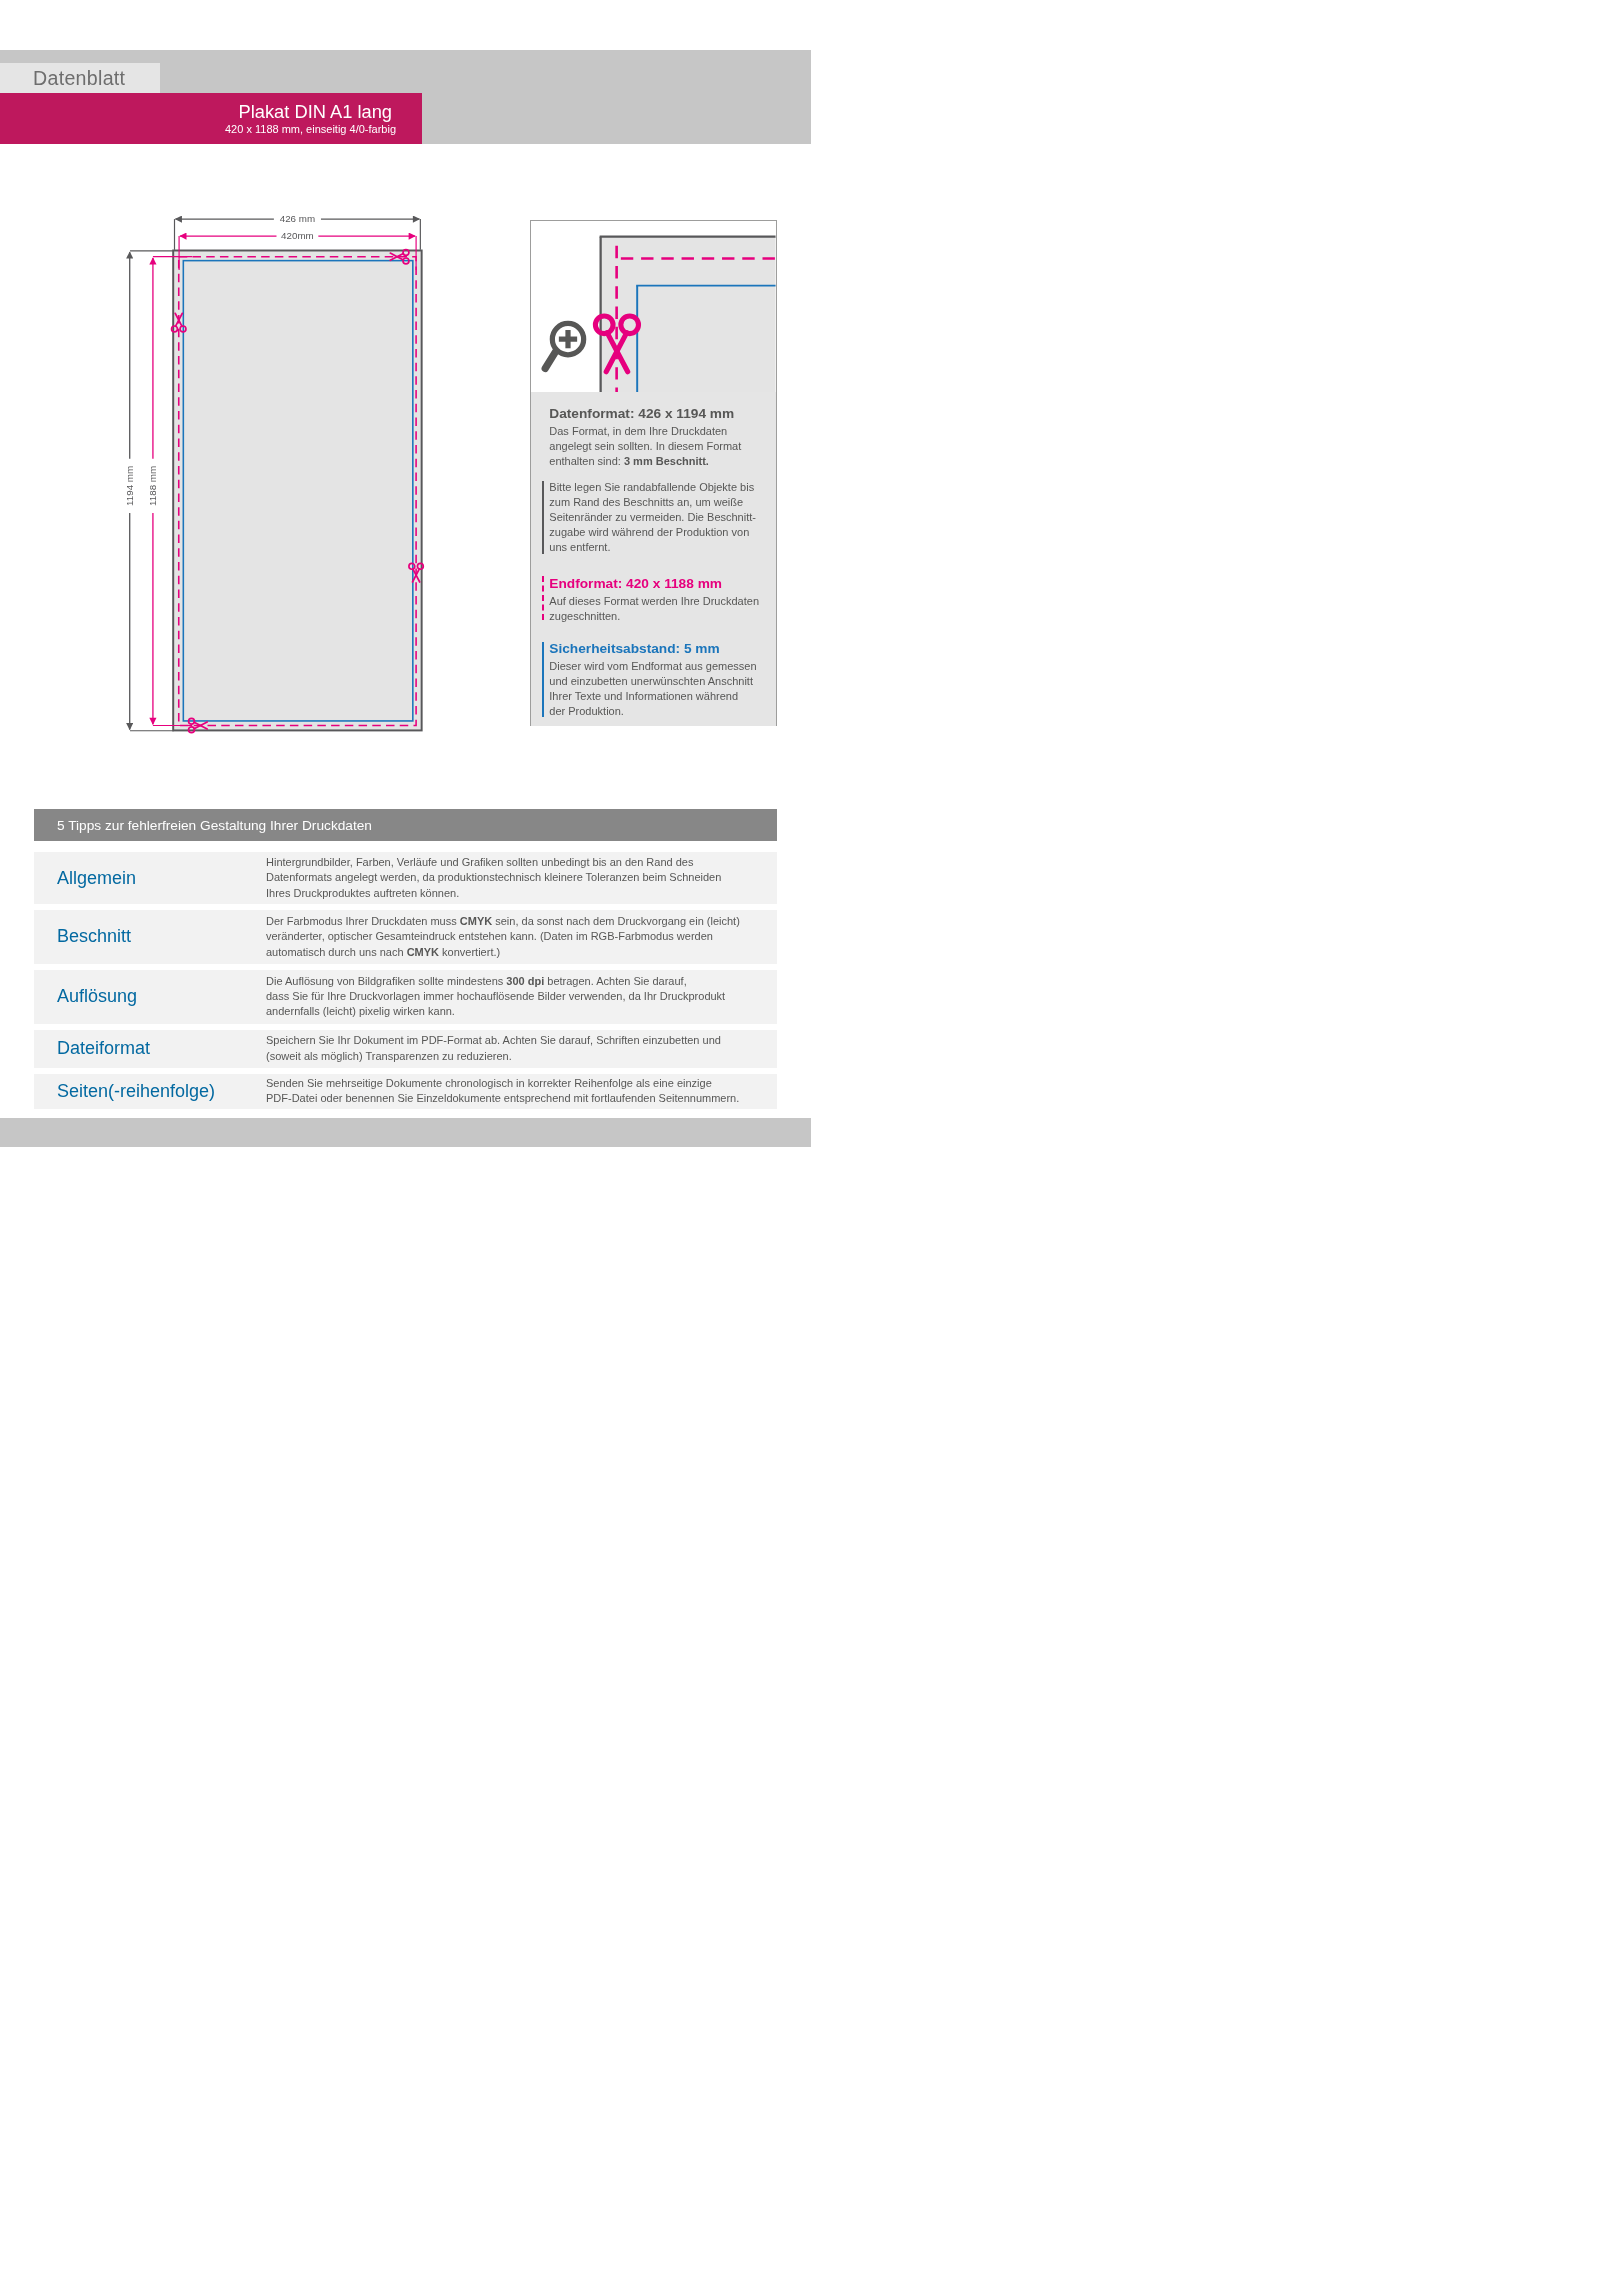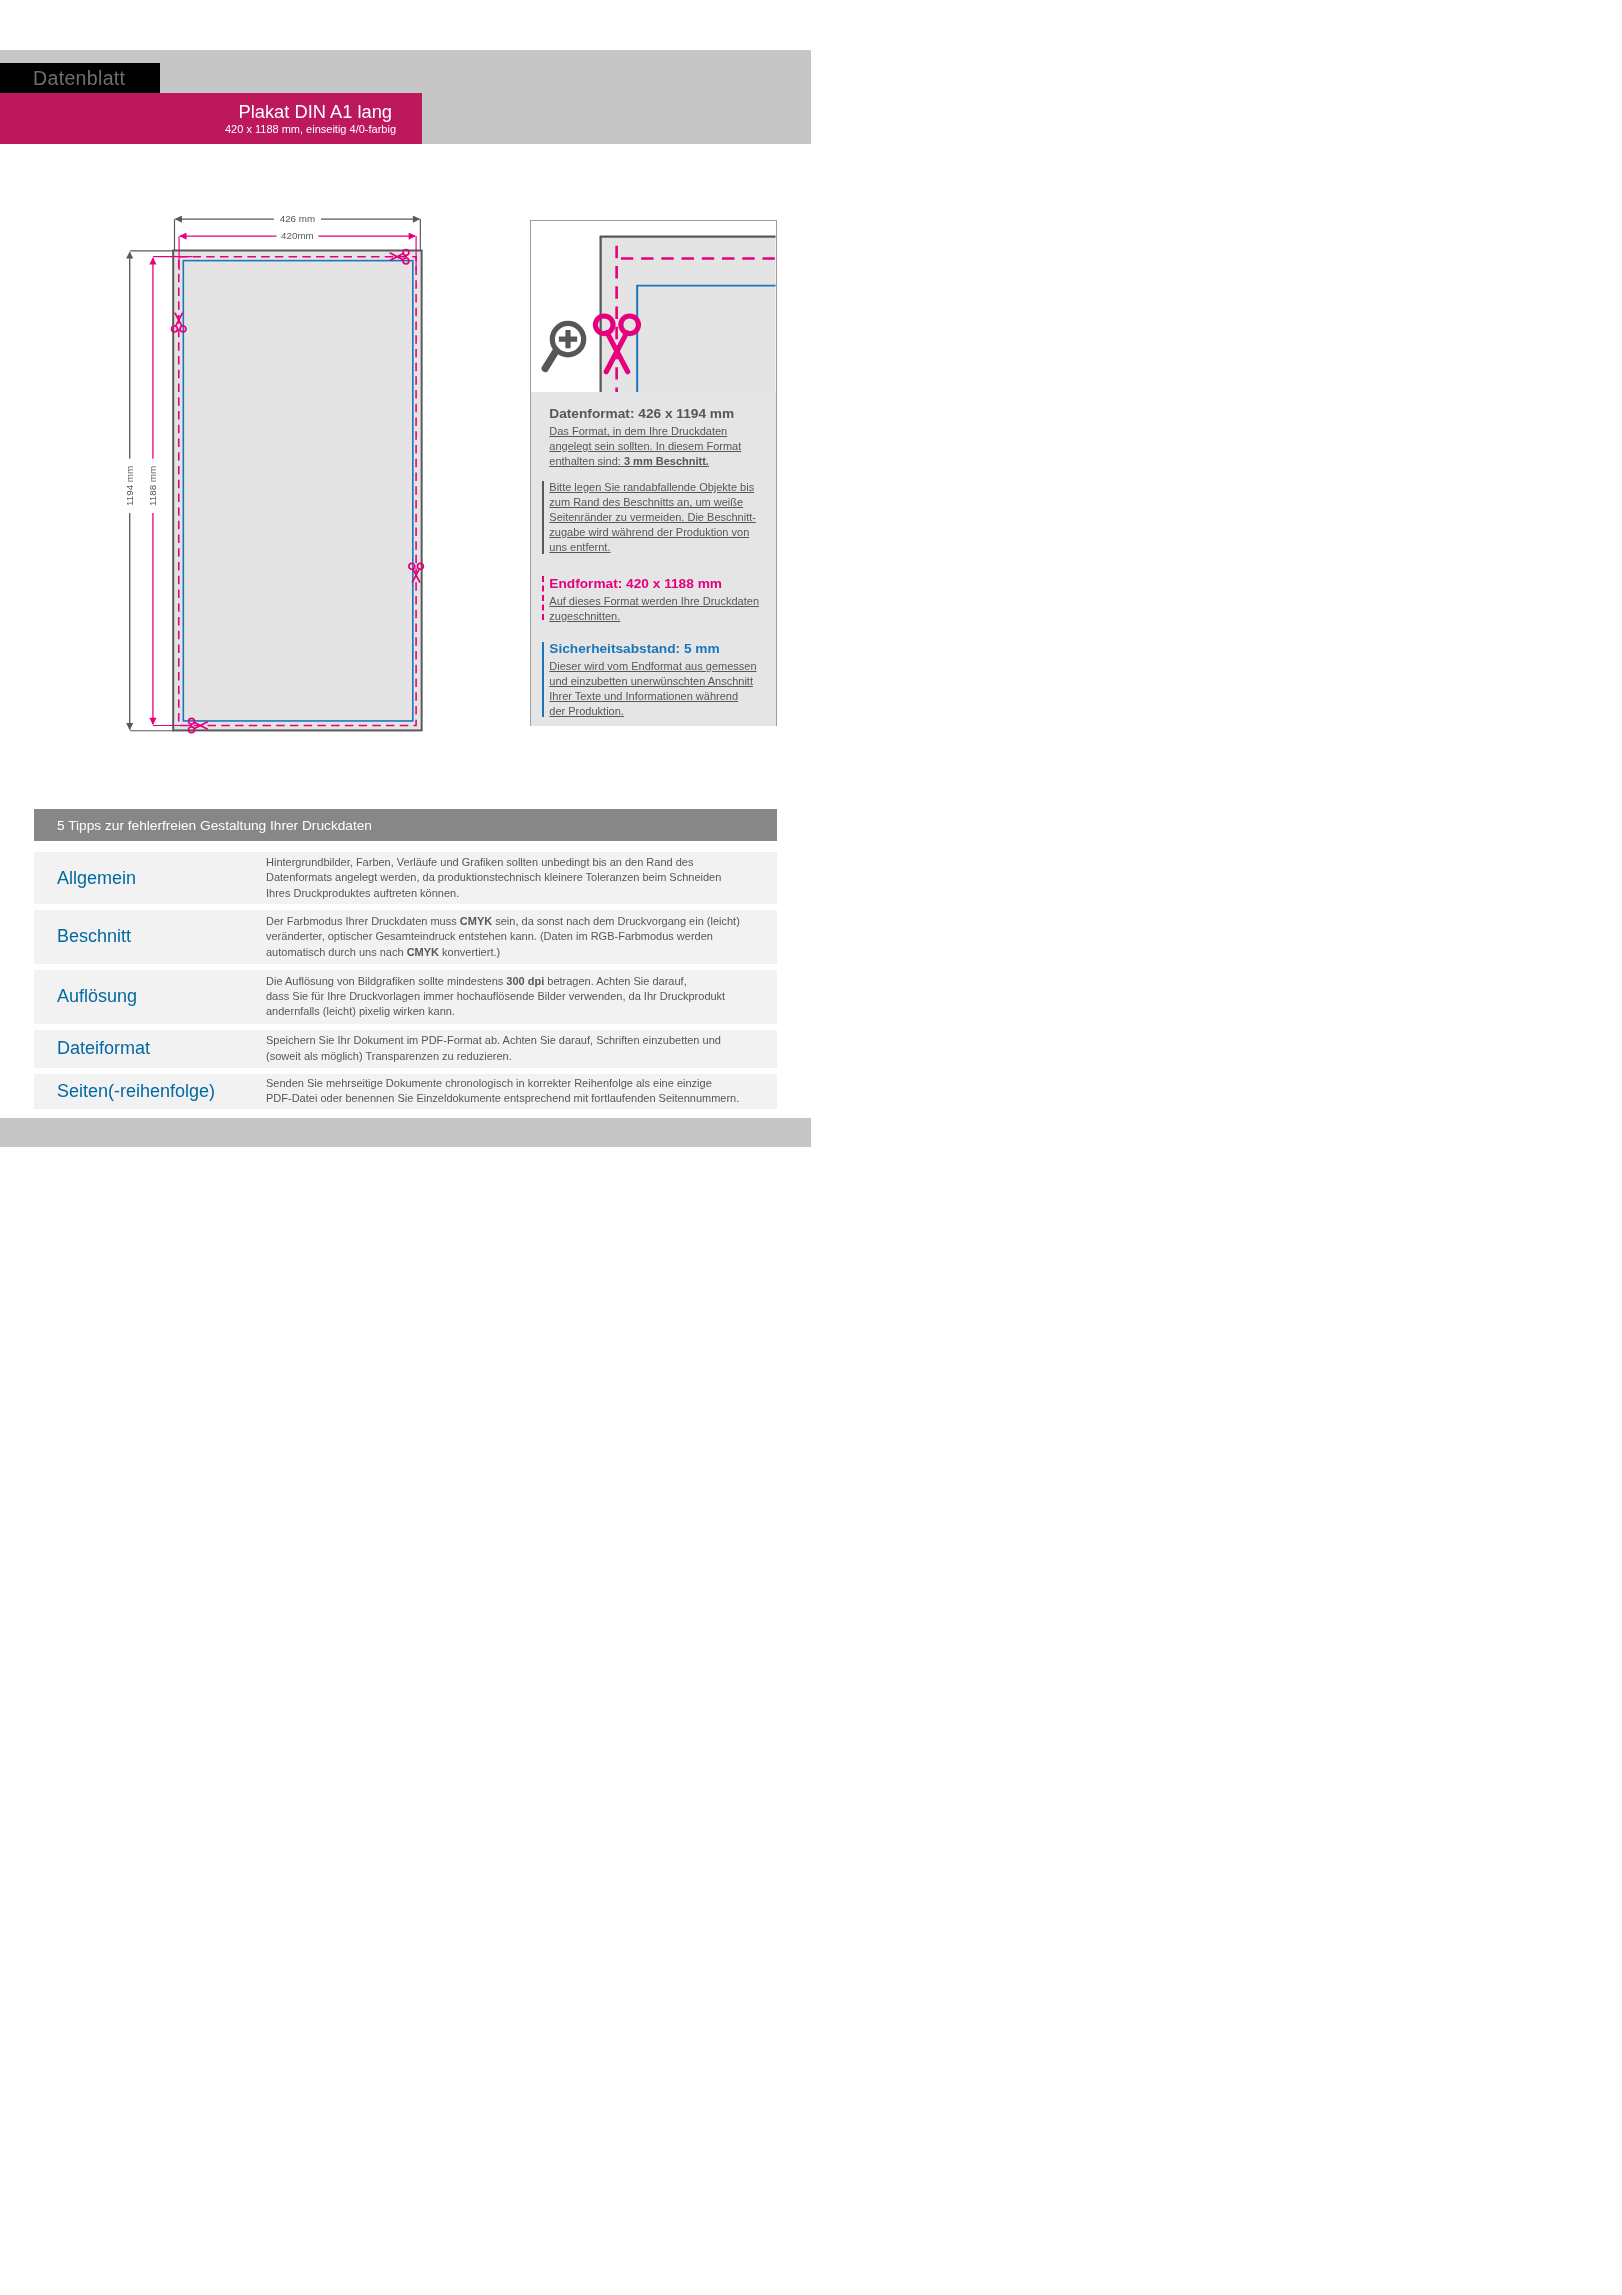--- a/index.html
+++ b/index.html
@@ -1,42 +1,42 @@
 <!DOCTYPE html>
 <html style="font-size:10.5px"><head>
 <meta charset="utf-8">
 <style>
   html,body{margin:0;padding:0;background:#ffffff;}
   body{font-family:"Liberation Sans", sans-serif;color:#575756;}
   #page{position:relative;width:811px;height:1148px;background:#ffffff;overflow:hidden;}
 
   
   .top-band{position:absolute;left:0;top:50px;width:811px;height:94px;background:#c6c6c6;}
-  .datenblatt-box{position:absolute;left:0;top:63px;width:160px;height:30px;background:#000000;
+  .datenblatt-box{position:absolute;left:0;top:63px;width:160px;height:30px;background:#e5e5e5;
       display:flex;align-items:center;}
   .datenblatt-box span{font-size:19.6px;color:#6e6e6e;padding-left:33px;letter-spacing:0.3px;}
   .title-banner{position:absolute;left:0;top:93px;width:422px;height:51px;background:#be185d;
       display:flex;flex-direction:column;justify-content:center;align-items:flex-end;
       padding:0;box-sizing:border-box;}
   .title-banner .t1{color:#ffffff;font-size:18.3px;line-height:21px;margin-right:30px;}
   .title-banner .t2{color:#ffffff;font-size:11px;line-height:14.4px;margin-right:26px;}
 
   
   #diagram{position:absolute;left:98px;top:203px;width:340px;height:537px;}
 
   
   .detail-unit{position:absolute;left:530px;top:220px;width:247px;height:506px;
       border:1.3px solid #9d9d9c;box-sizing:border-box;background:#5eead4;}
   .detail-top{position:absolute;left:0;top:0;width:100%;height:171px;background:#ffffff;}
   .detail-bottom{position:absolute;left:0;top:171px;width:100%;height:334px;background:#e5e5e5;}
   #detail-illu{position:absolute;left:0;top:0;width:245px;height:171px;}
 
   .info-block{position:absolute;left:18.3px;width:211px;}
   .info-h{font-size:13.7px;font-weight:bold;line-height:17px;margin:0 0 2px 0;}
-  .info-b{font-size:11px;line-height:15px;margin:0;text-decoration:underline;}
+  .info-b{font-size:11px;line-height:15px;margin:0;}
   .prewrap{white-space:pre-line;}
   .bar{position:absolute;width:2.6px;}
   .bar-solid-gray{background:#58585a;}
   .bar-solid-blue{background:#1b75bb;}
   .bar-dashed{border-left:2.6px dashed #e6007e;width:0;}
 
   .blk-datenformat{top:184px;}
   .blk-note{top:259px;}
   .blk-endformat{top:354px;}
   .blk-sicherheit{top:419px;}

